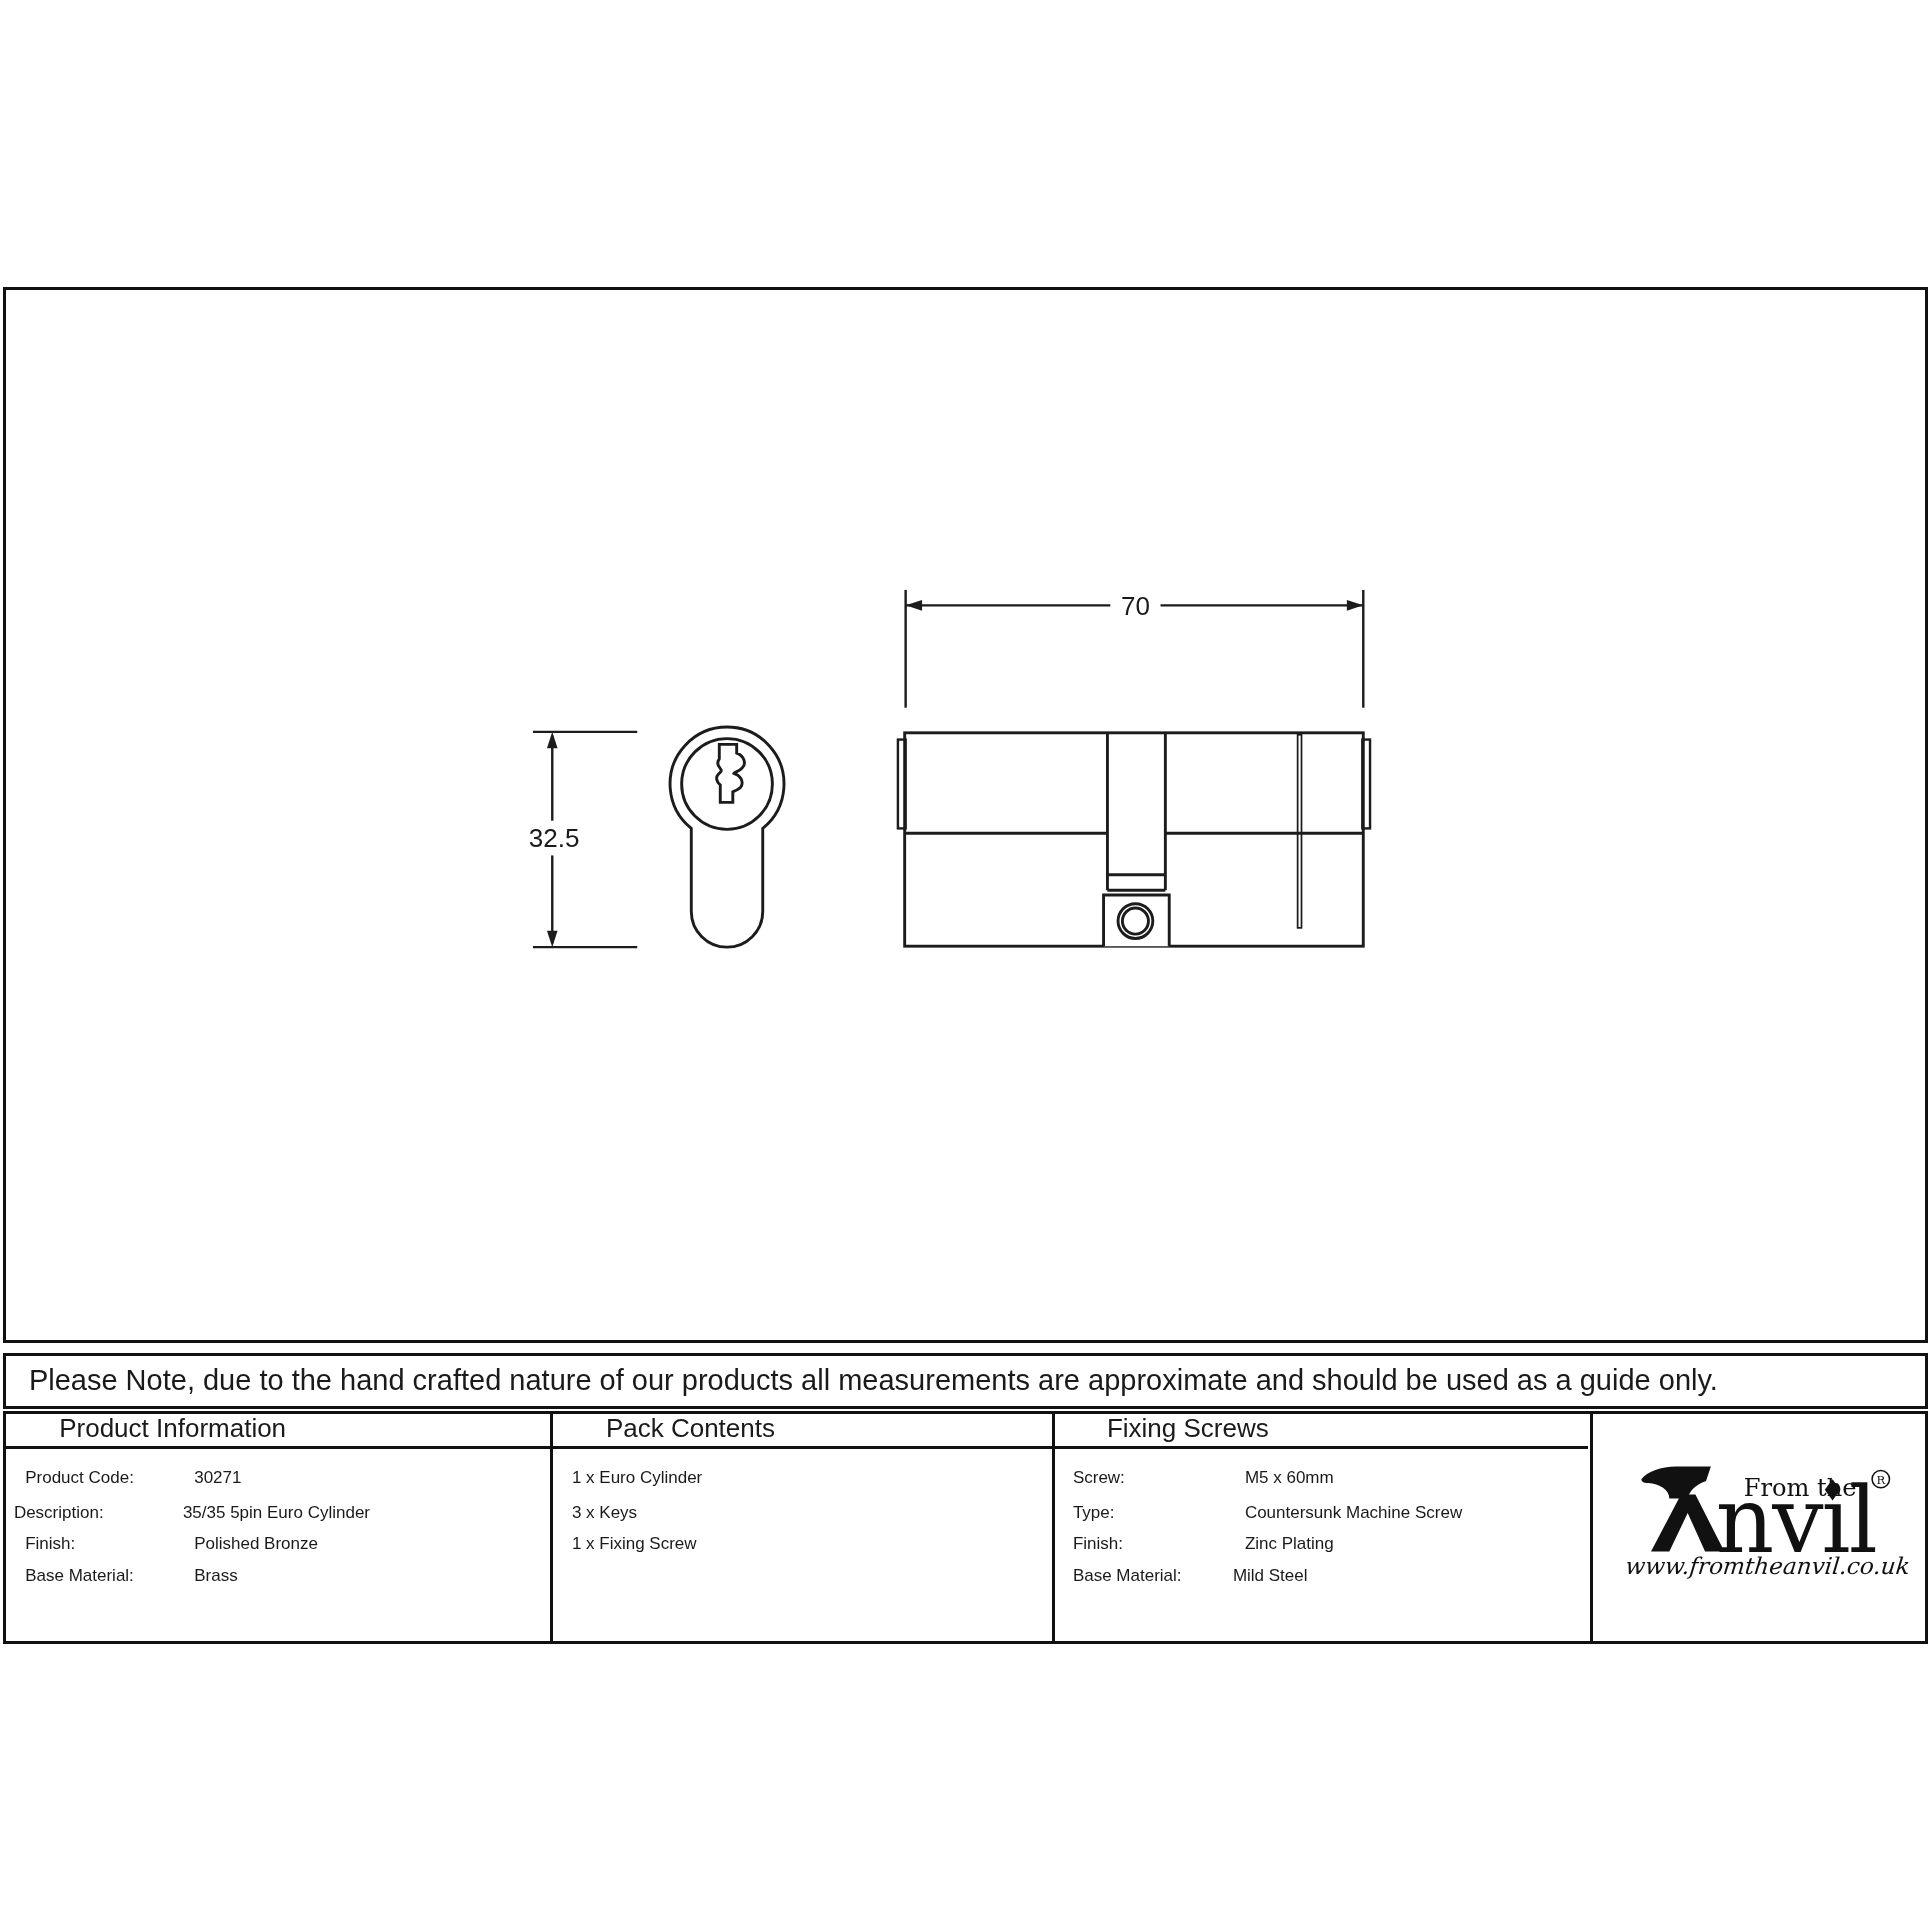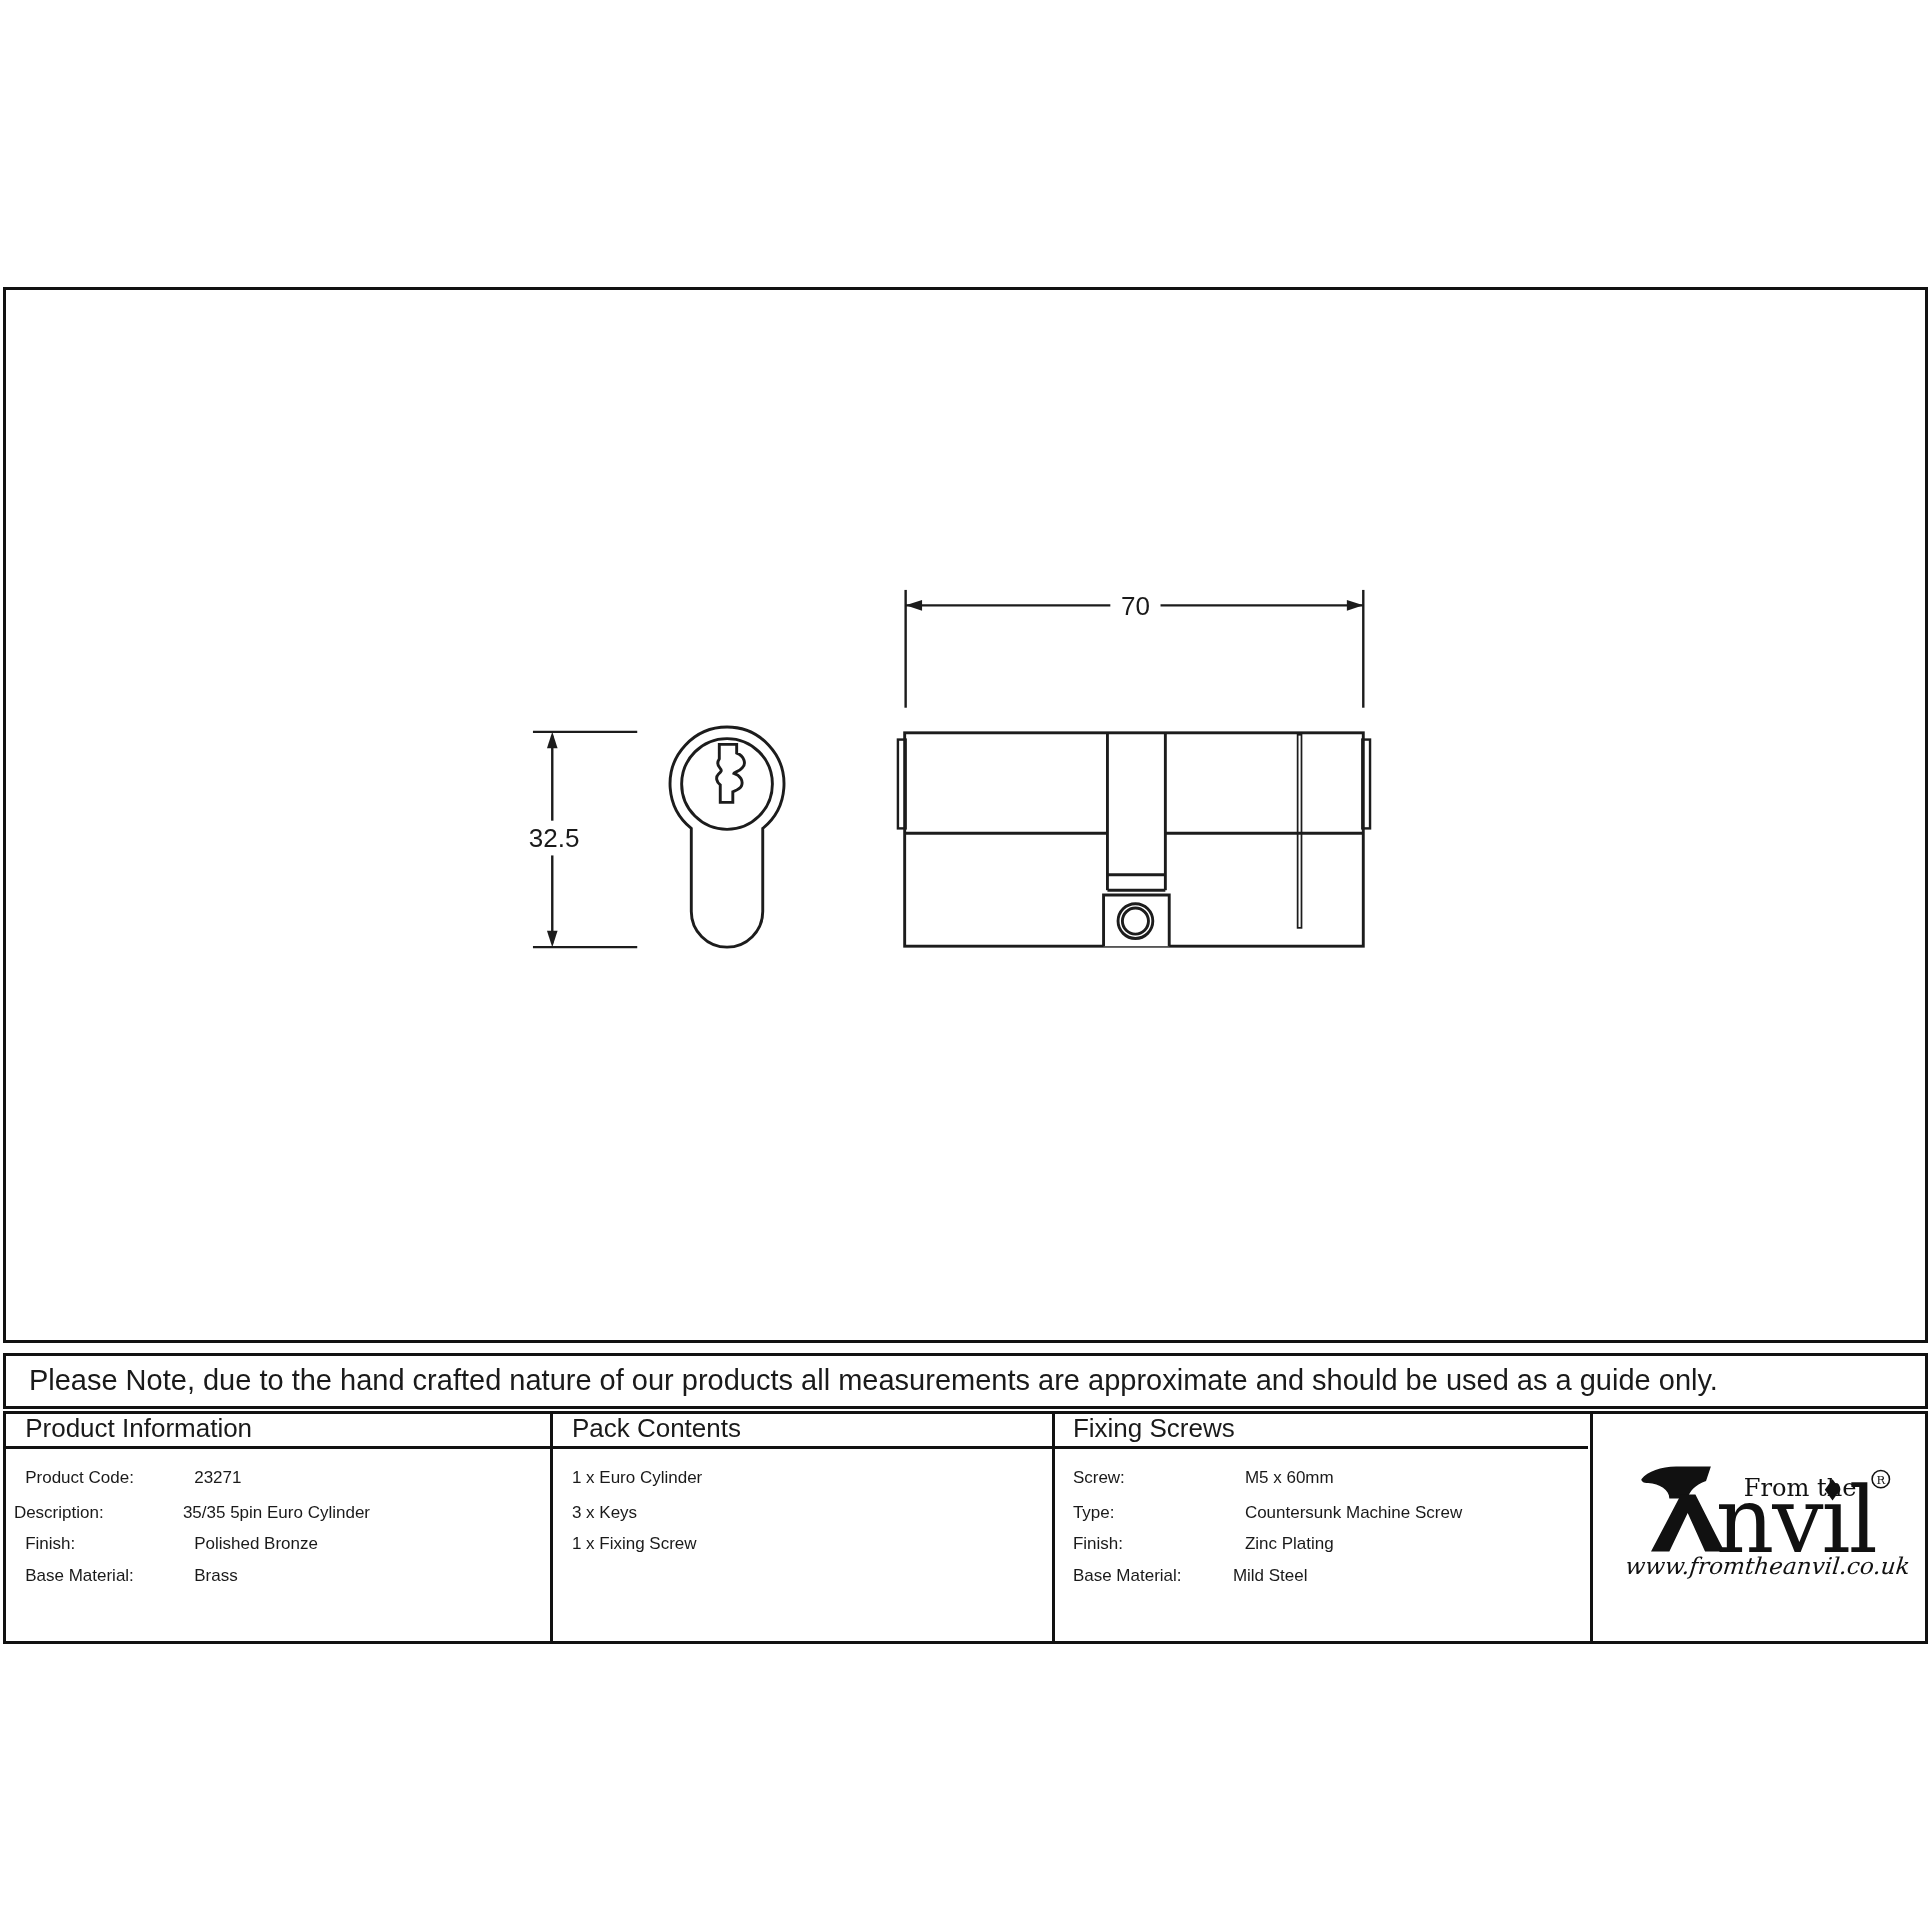--- a/index.html
+++ b/index.html
@@ -4,21 +4,21 @@
 <style>
   html,body{margin:0;padding:0;background:#ffffff;}
   body{width:1931px;height:1931px;position:relative;font-family:"Liberation Sans",sans-serif;color:#1a1a1a;}
   .box{position:absolute;left:2.9px;width:1925px;box-sizing:border-box;border:3.9px solid #111;background:#fff;}
   #drawing-box{top:287px;height:1056px;}
   #note-box{top:1353px;height:56px;}
   #table-box{top:1411px;height:233px;}
   #note-text{position:absolute;left:23px;top:0;height:48px;line-height:48px;font-size:29px;white-space:nowrap;}
   .vdiv{position:absolute;top:0;bottom:0;width:2.9px;background:#111;}
   .hdr-line{position:absolute;left:0;right:0;top:32px;height:2.9px;background:#111;}
-  .cellhdr{position:absolute;top:0;height:29px;line-height:29px;font-size:26px;white-space:nowrap;}
+  .cellhdr{position:absolute;top:0;height:29px;line-height:29px;font-size:26px;white-space:nowrap;margin-left:34px;}
   .row{position:absolute;height:29px;line-height:29px;font-size:17px;white-space:nowrap;}
   .lbl{display:inline-block;}
   .val{position:absolute;white-space:nowrap;}
   svg.overlay{position:absolute;left:0;top:0;pointer-events:none;}
   .dimtext{font-family:"Liberation Sans",sans-serif;font-size:27px;fill:#1a1a1a;}
   .logoserif{font-family:"DejaVu Serif","Liberation Serif",serif;fill:#111;}
 </style>
 </head>
 <body>
 
@@ -35,21 +35,21 @@
   <div class="vdiv" style="left:1584px;"></div>
 
   <div class="hdr-line" style="right:337px;"></div>
 
   <div class="cellhdr" style="left:19.3px;">Product Information</div>
   <div class="cellhdr" style="left:566px;">Pack Contents</div>
   <div class="cellhdr" style="left:1067px;">Fixing Screws</div>
 
   <div class="row" style="left:19.3px;top:49px;width:521px;">
     <span class="lbl">Product Code:</span>
-    <span class="val" style="left:169px;">23271</span>
+    <span class="val" style="left:169px;">30271</span>
   </div>
   <div class="row" style="left:8px;top:84px;width:521px;">
     <span class="lbl">Description:</span>
     <span class="val" style="left:169px;">35/35 5pin Euro Cylinder</span>
   </div>
   <div class="row" style="left:19.3px;top:115px;width:521px;">
     <span class="lbl">Finish:</span>
     <span class="val" style="left:169px;">Polished Bronze</span>
   </div>
   <div class="row" style="left:19.3px;top:147px;width:521px;">

